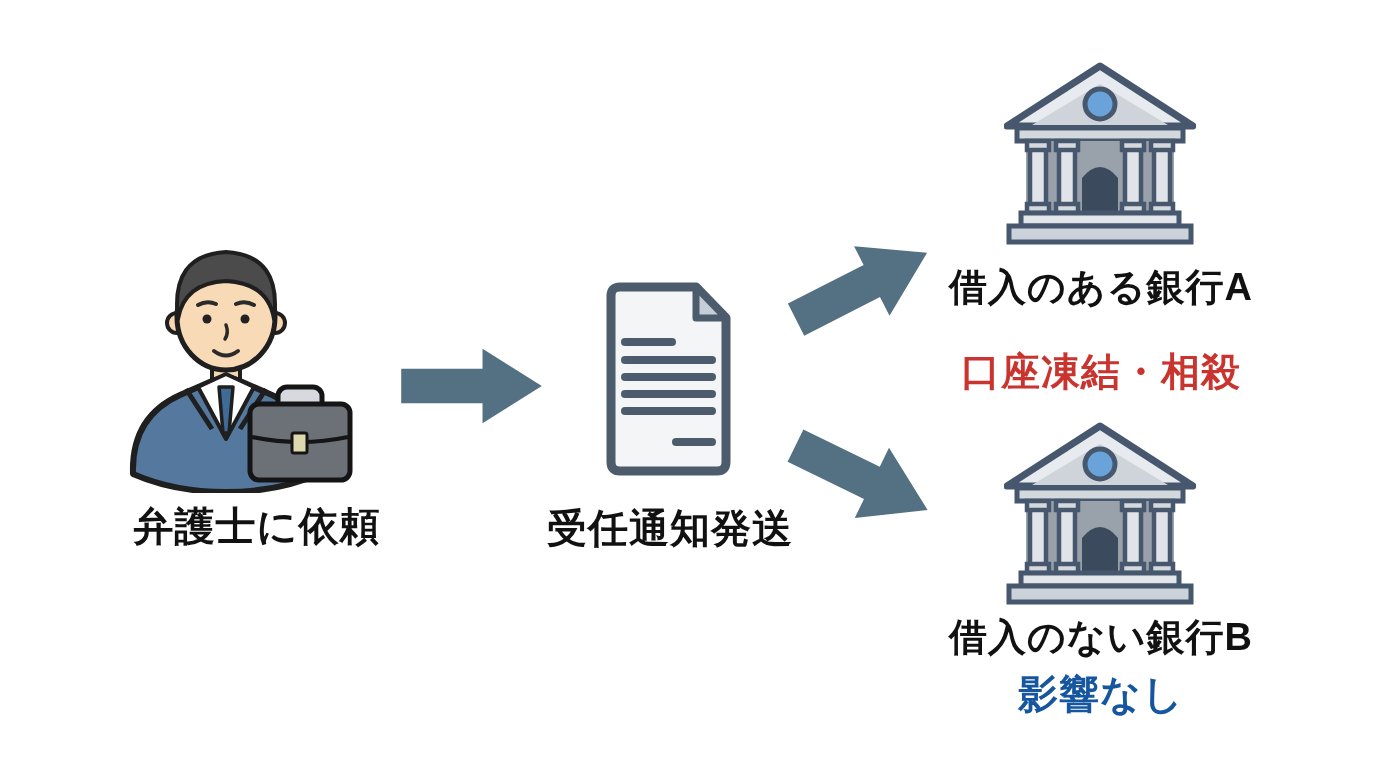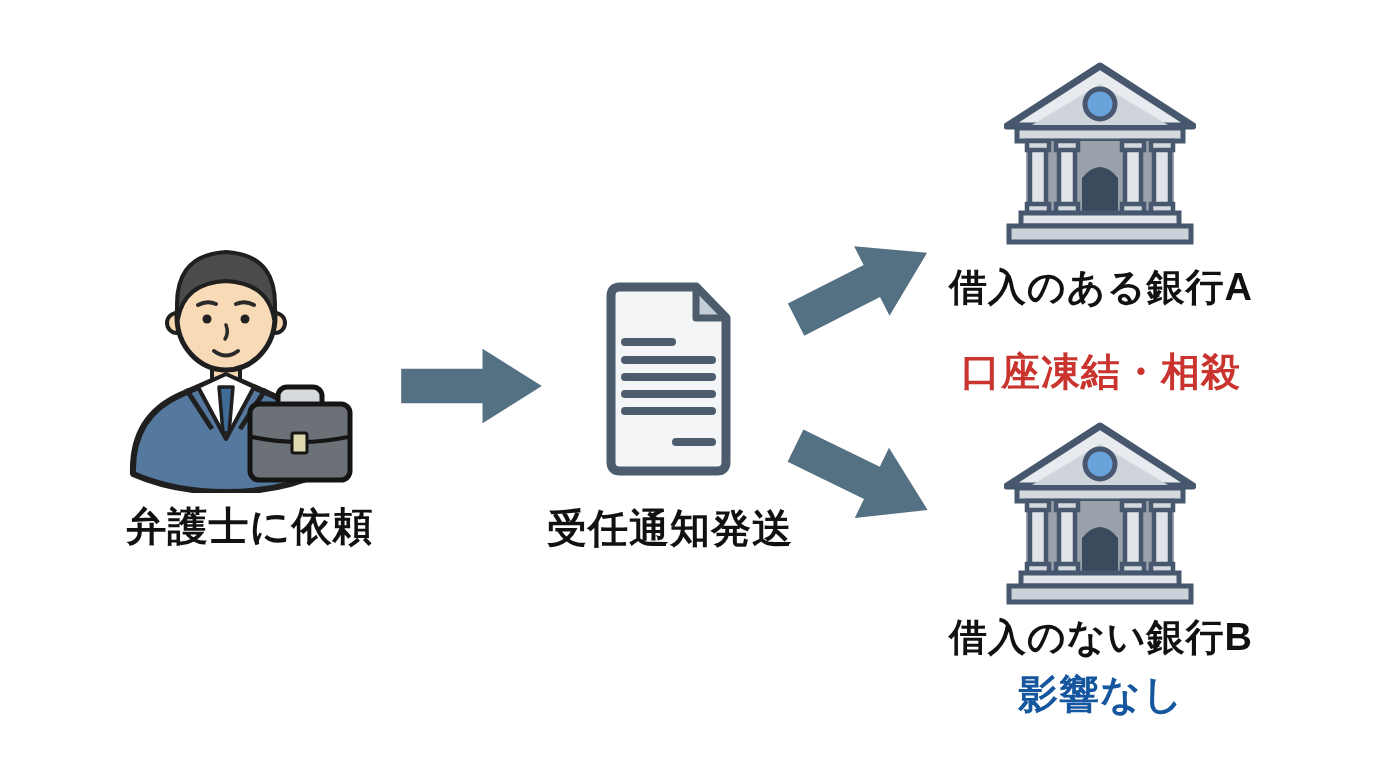--- a/index.html
+++ b/index.html
@@ -44,21 +44,21 @@
     <circle cx="79" cy="78" r="4.5" fill="#222222"></circle>
     <circle cx="117" cy="78" r="4.5" fill="#222222"></circle>
     <path d="M 98 84 Q 101 92 97 98" stroke="#2a2a2a" stroke-width="3.5" fill="none" stroke-linecap="round"></path>
     <path d="M 86 110 Q 98 119 110 110" stroke="#2a2a2a" stroke-width="4" fill="none" stroke-linecap="round"></path>
     <rect x="150" y="146" width="44" height="24" rx="9" fill="#d6d9dd" stroke="#151515" stroke-width="5"></rect>
     <rect x="122" y="163" width="100" height="76" rx="9" fill="#6c7178" stroke="#151515" stroke-width="5"></rect>
     <path d="M 124 196 Q 172 206 220 196" stroke="#151515" stroke-width="4" fill="none"></path>
     <rect x="164" y="192" width="15" height="20" rx="2" fill="#ded8ae" stroke="#151515" stroke-width="3"></rect>
   </svg>
 
-  <div class="label label-main" style="left:64px; top:504px; width:372px;">弁護士に依頼</div>
+  <div class="label label-main" style="left:71px; top:504px; width:372px;">弁護士に依頼</div>
 
   <svg class="abs" style="left:398px; top:342px;" width="148" height="88" viewBox="0 0 150 92">
     <polygon points="1,28 86,28 86,7 148,46 86,85 86,64 1,64" fill="#547083"></polygon>
   </svg>
 
   <svg class="abs" style="left:594px; top:282px;" width="147" height="194" viewBox="0 0 147 194">
     <path d="M 26 5 L 102 5 L 132 36 L 132 180 Q 132 189 123 189 L 26 189 Q 17 189 17 180 L 17 14 Q 17 5 26 5 Z" fill="#f3f5f7" stroke="#4d5c6c" stroke-width="9" stroke-linejoin="round"></path>
     <path d="M 102 5 L 102 36 L 132 36 Z" fill="#c5ced6" stroke="#4d5c6c" stroke-width="7" stroke-linejoin="round"></path>
     <g stroke="#4d5c6c" stroke-width="8" stroke-linecap="round">
       <path d="M 31 60 L 78 60"></path>

